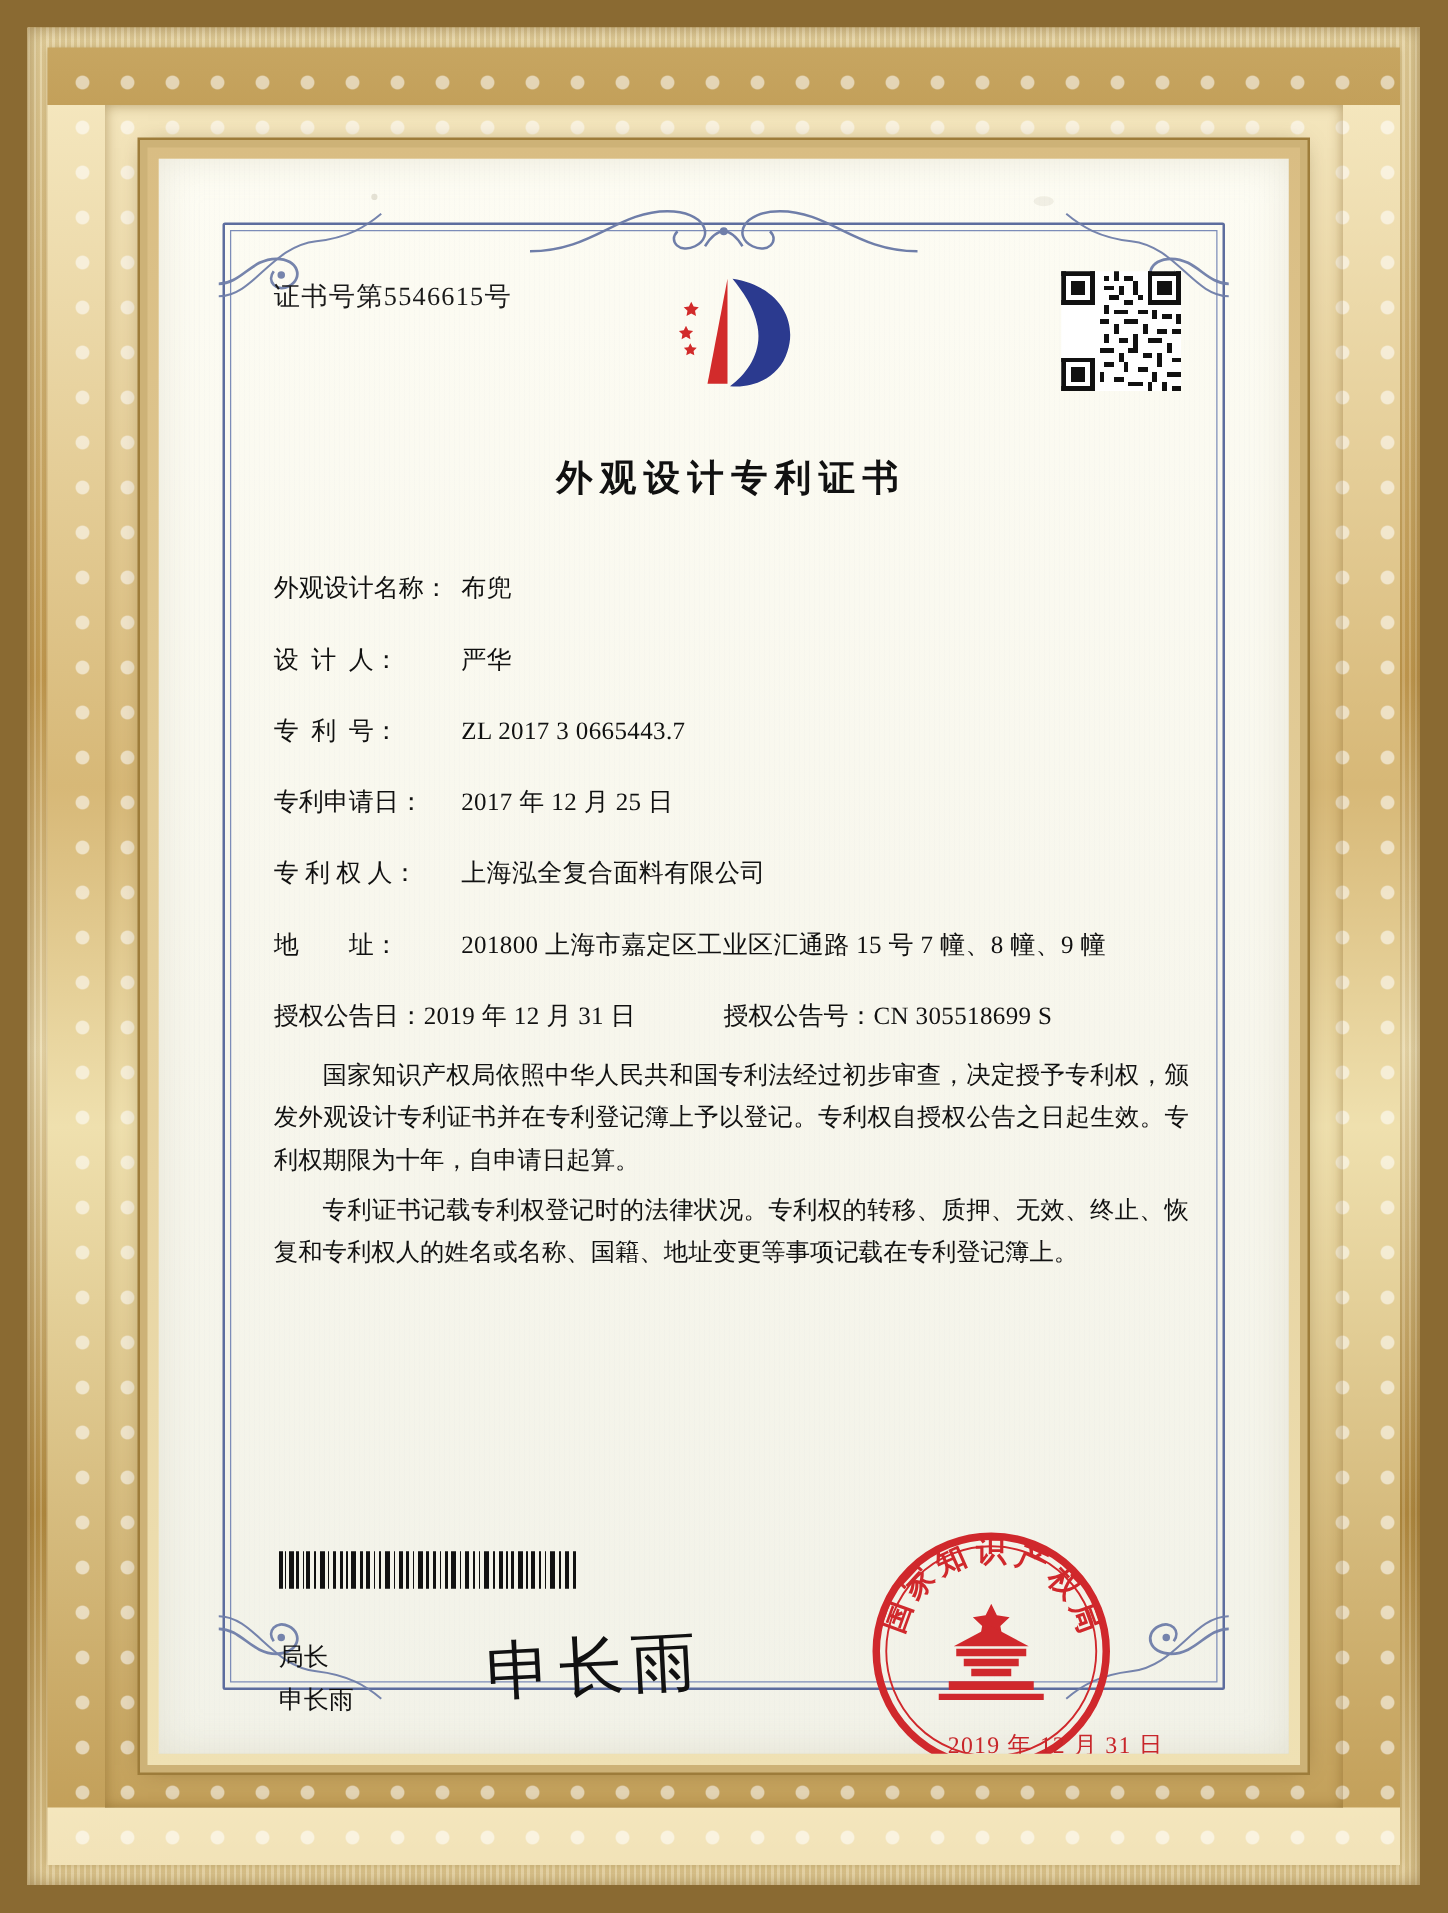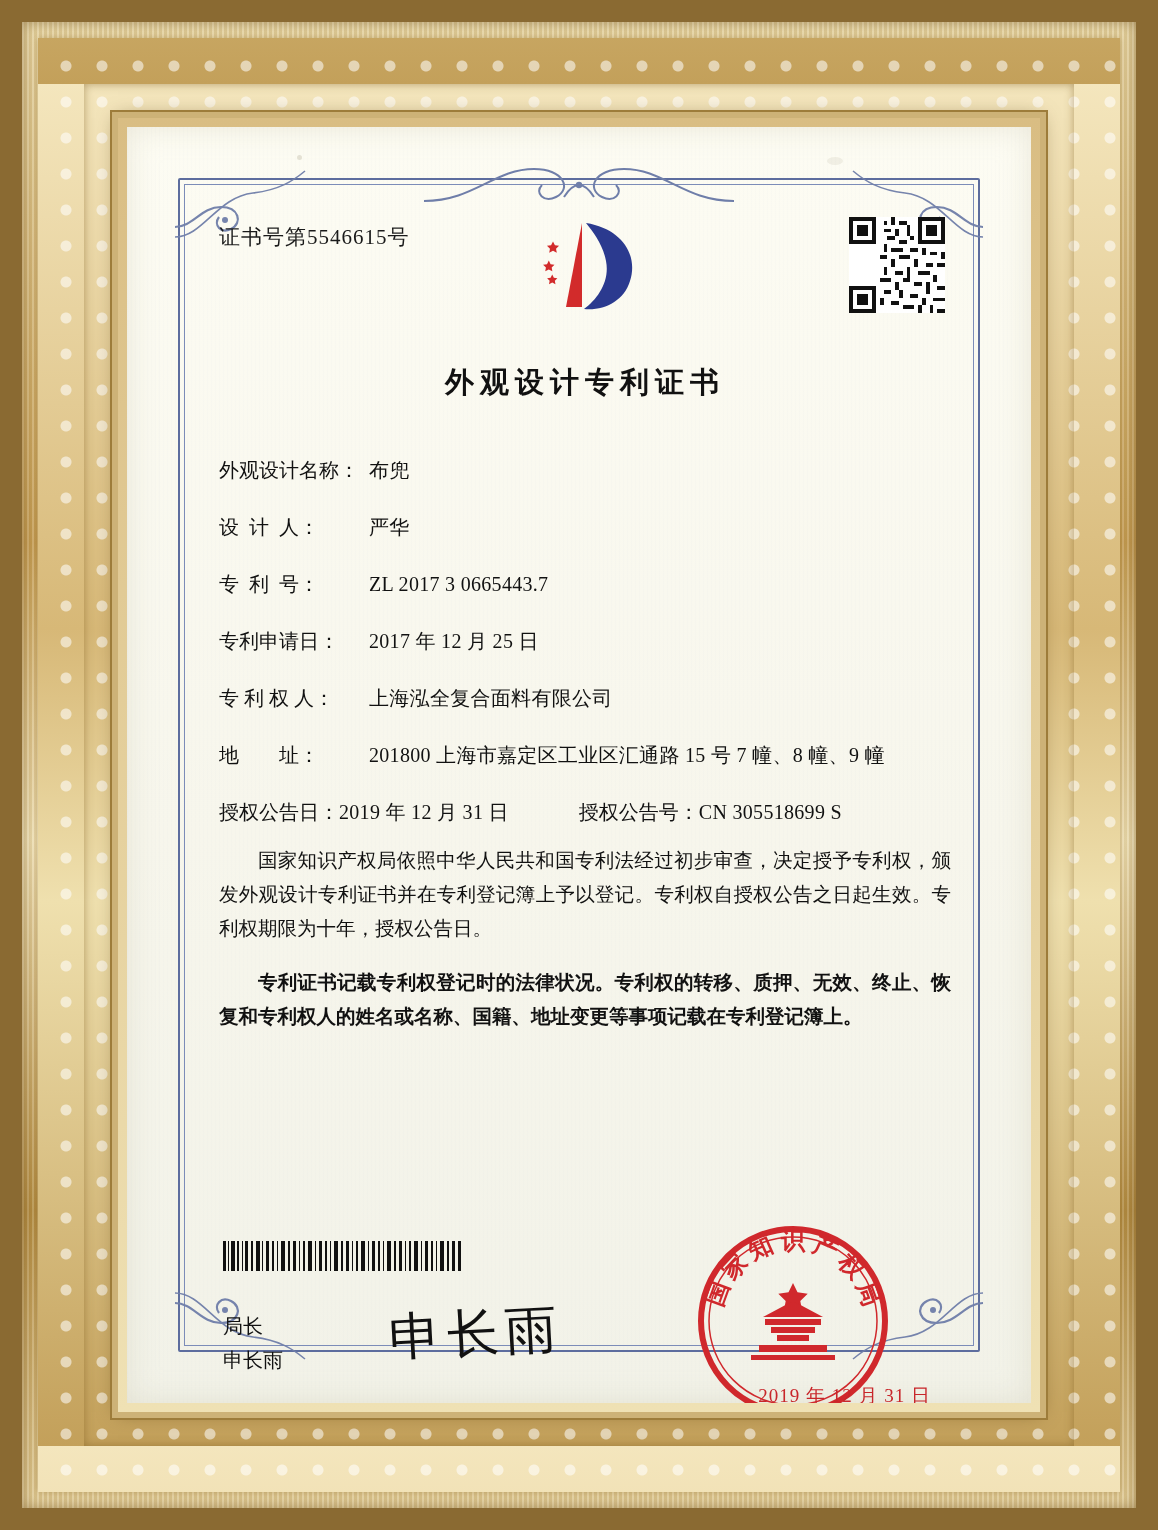--- a/index.html
+++ b/index.html
@@ -96,21 +96,21 @@
   }
   .fvalue{letter-spacing:.3px;}
   .field-inline{display:flex;align-items:baseline;margin-bottom:15px;font-size:20px;color:#111;}
   .field-inline .seg2{margin-left:70px;display:flex;align-items:baseline;justify-content:center;}
   .field-inline .flabel2{white-space:pre;}
 
   .para{
     font-size:19.5px;line-height:34px;color:#111;text-align:justify;
     text-indent:2em;margin-top:18px;
   }
-  .para.second{margin-top:20px;font-weight:bold;}
+  .para.second{margin-top:6px;}
 
   .barcode{
     position:absolute;left:4px;top:1018px;width:240px;height:30px;
   }
   .sign-block{
     position:absolute;left:4px;top:1086px;font-size:20px;line-height:34px;color:#111;
   }
   .signature{
     position:absolute;left:170px;top:1076px;
     font-size:52px;color:#111;font-family:"Liberation Serif", serif;
@@ -272,21 +272,21 @@
         <div class="field-inline">
           <span class="flabel2">授权公告日：</span>
           <span class="fvalue">2019 年 12 月 31 日</span>
           <span class="seg2">
             <span class="flabel2">授权公告号：</span>
             <span class="fvalue">CN 305518699 S</span>
           </span>
         </div>
       </div>
 
-      <div class="para">国家知识产权局依照中华人民共和国专利法经过初步审查，决定授予专利权，颁发外观设计专利证书并在专利登记簿上予以登记。专利权自授权公告之日起生效。专利权期限为十年，授权公告日。</div>
+      <div class="para">国家知识产权局依照中华人民共和国专利法经过初步审查，决定授予专利权，颁发外观设计专利证书并在专利登记簿上予以登记。专利权自授权公告之日起生效。专利权期限为十年，自申请日起算。</div>
       <div class="para second">专利证书记载专利权登记时的法律状况。专利权的转移、质押、无效、终止、恢复和专利权人的姓名或名称、国籍、地址变更等事项记载在专利登记簿上。</div>
 
       <svg class="barcode" viewBox="0 0 240 30" shape-rendering="crispEdges">
         <rect width="240" height="30" fill="transparent"></rect>
         <g fill="#111">
           <rect x="0" y="0" width="3" height="30"></rect>
             <rect x="5" y="0" width="1" height="30"></rect>
           <rect x="8" y="0" width="4" height="30"></rect>
             <rect x="14" y="0" width="2" height="30"></rect>
           <rect x="19" y="0" width="1" height="30"></rect>

